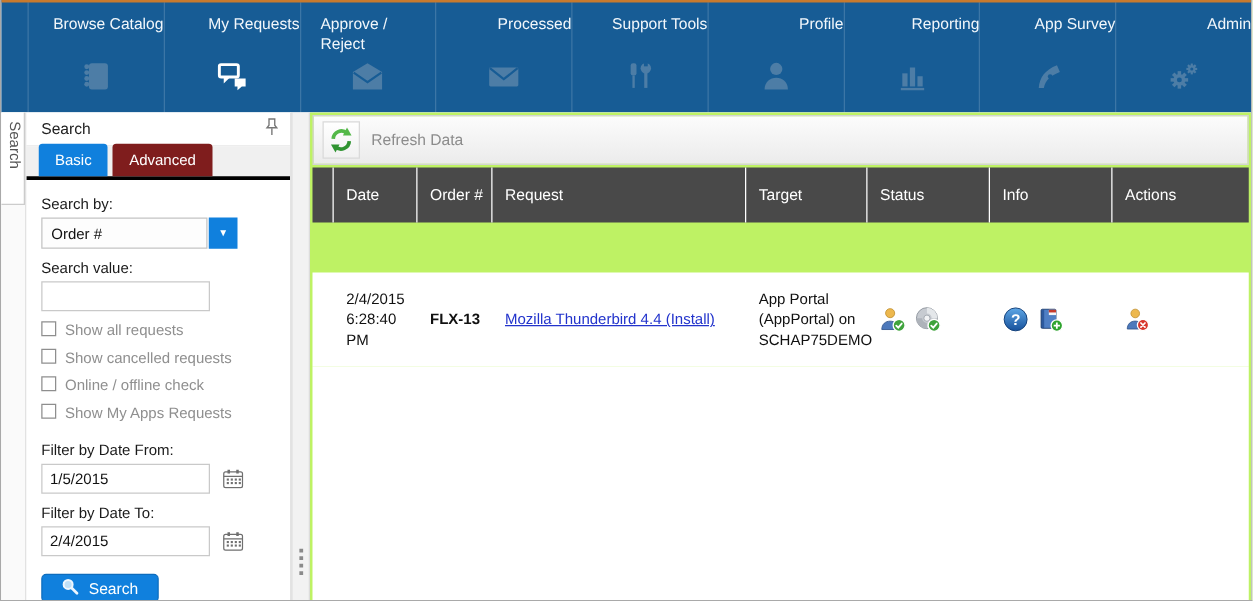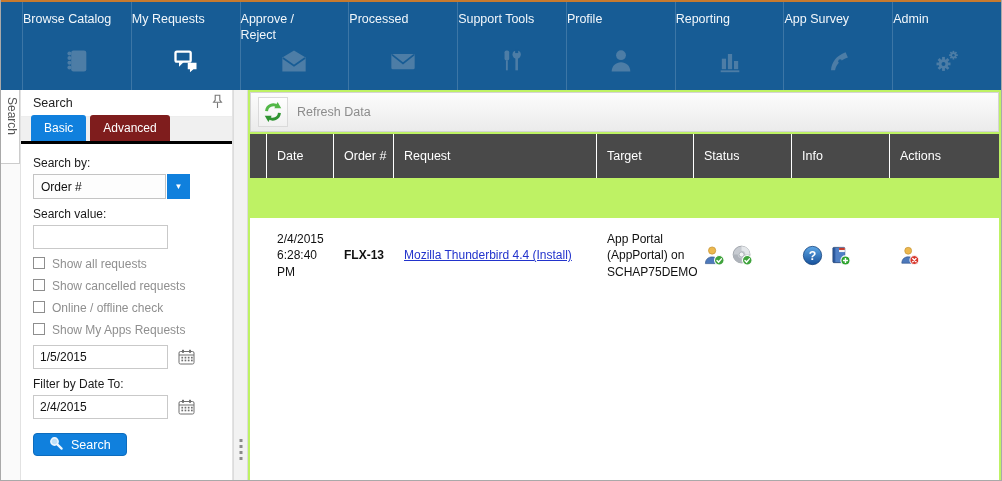--- a/index.html
+++ b/index.html
@@ -4,21 +4,21 @@
 <style>
   * { margin:0; padding:0; box-sizing:border-box; }
   html,body { width:1002px; height:481px; font-family:"Liberation Sans", sans-serif; background:#fff; }
   .app { width:1002px; height:481px; border:1px solid #a9a9a9; border-top:none; overflow:hidden; display:flex; flex-direction:column; }
 
   
   .nav { height:90px; background:#175c95; border-top:2px solid #c87a2e; display:flex; flex:none; }
   .nav-spacer { width:22px; border-right:1px solid rgba(255,255,255,.16); }
   .nav-tab { flex:1; display:flex; flex-direction:column; align-items:center; padding-top:9px; border-right:1px solid rgba(255,255,255,.16); cursor:pointer; }
   .nav-tab:last-child { border-right:none; }
-  .nav-label { min-height:34px; display:flex; justify-content:flex-start; width:100%; }
+  .nav-label { min-height:34px; display:flex; justify-content:flex-end; width:100%; }
   .nav-label span { color:#f2f7fb; font-size:12.5px; line-height:1.3; text-align:left; max-width:92px; }
   .nav-icon { margin-top:2px; color:#4d7da6; }
   .nav-tab.active .nav-icon { color:#ffffff; }
 
   
   .content { flex:1; display:flex; background:#fff; min-height:0; }
 
   .side-strip { width:20px; background:#fafafa; border-right:1px solid #e2e2e2; position:relative; flex:none; }
   .vtab { position:absolute; top:0; left:0; width:19px; height:74px; background:#fff; border-right:1px solid #cccccc; border-bottom:1px solid #cccccc; writing-mode:vertical-rl; font-size:12px; color:#555; padding-top:7px; text-align:left; padding-left:3px; cursor:pointer; }
 
@@ -256,20 +256,21 @@
           <label class="cb-row">
             <span class="cb"></span>
             <span class="cb-label">Online / offline check</span>
           </label>
           <label class="cb-row">
             <span class="cb"></span>
             <span class="cb-label">Show My Apps Requests</span>
           </label>
         </div>
 
+        <div class="field-label">Filter by Date From:</div>
         <div class="date-row">
           <input class="text-input" type="text" value="1/5/2015" style="">
           <span class="cal">
             <svg width="17" height="16" viewBox="0 0 17 16">
                 <rect x="1" y="2.5" width="15" height="12.5" rx="1.5" fill="#fff" stroke="#6f6f6f"></rect>
                 <line x1="1" y1="6" x2="16" y2="6" stroke="#6f6f6f"></line>
                 <rect x="4" y="0.8" width="2" height="3" fill="#6f6f6f"></rect>
                 <rect x="11" y="0.8" width="2" height="3" fill="#6f6f6f"></rect>
                 <g fill="#6f6f6f">
                   <rect x="3.4" y="7.8" width="1.7" height="1.7"></rect>

